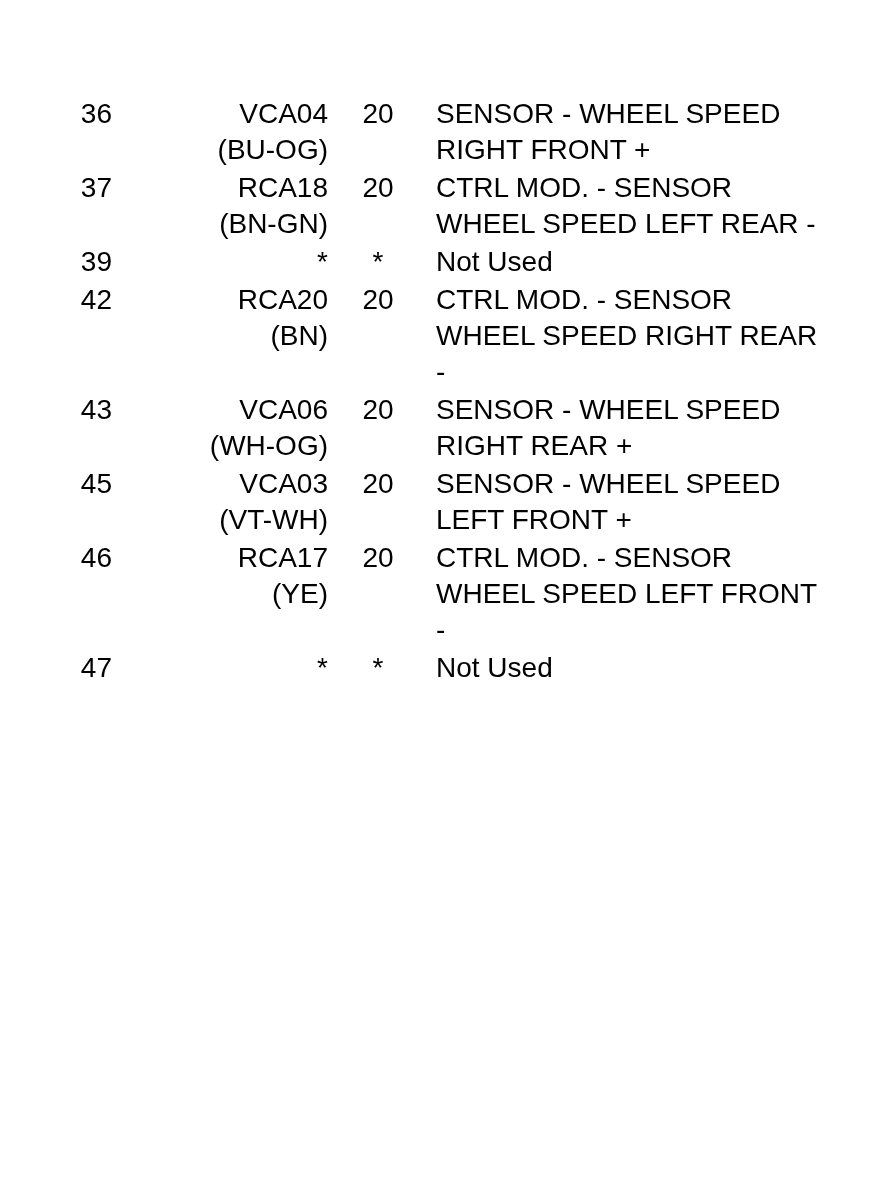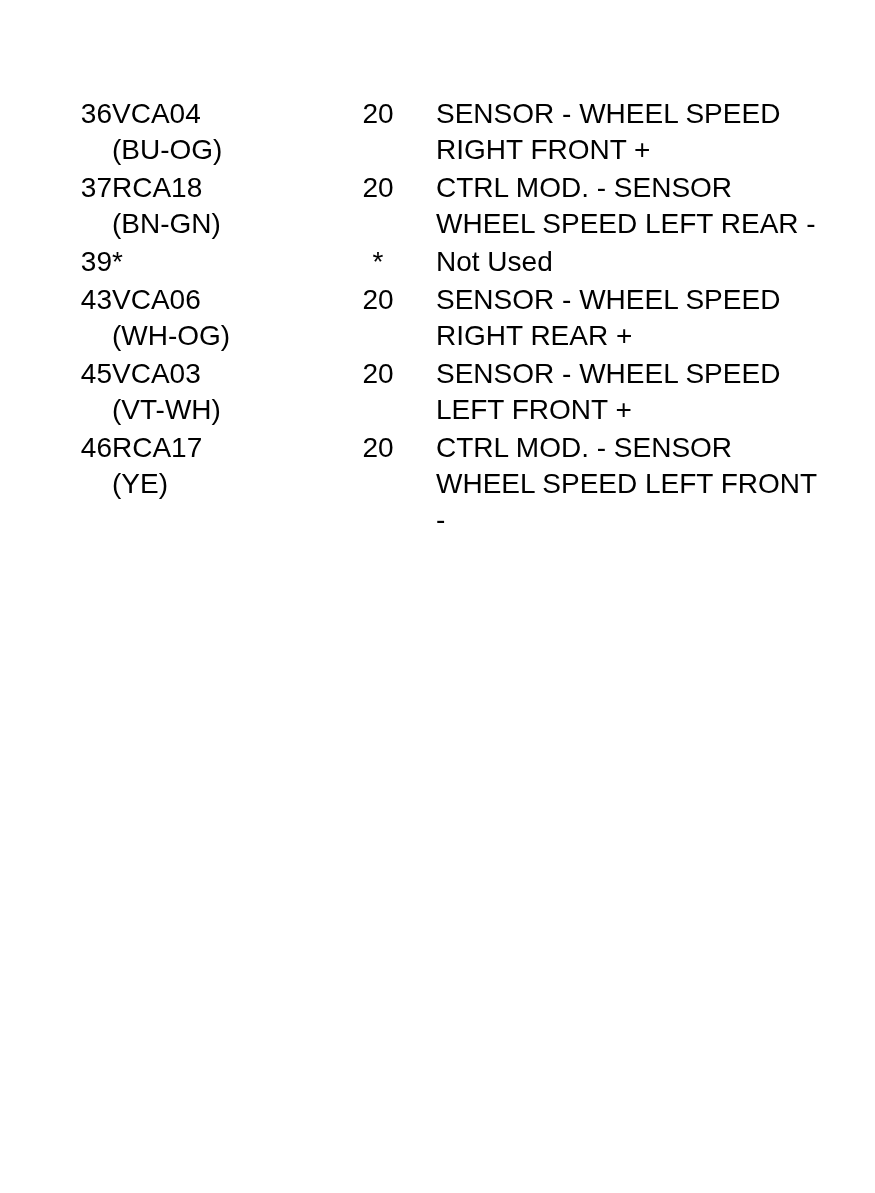--- a/index.html
+++ b/index.html
@@ -32,21 +32,21 @@
     font-size: 28px;
     line-height: 36px;
     font-weight: normal;
   }
   .col-pin {
     width: 92px;
     text-align: right;
   }
   .col-circuit {
     width: 216px;
-    text-align: left;
+    text-align: right;
   }
   .col-gauge {
     width: 100px;
     text-align: center;
   }
   .col-desc {
     width: 427px;
     text-align: left;
     padding-left: 0;
   }
@@ -96,20 +96,33 @@
           <td class="col-pin">39</td>
           <td class="col-circuit">
             <span class="circuit-code">*</span>
           </td>
           <td class="col-gauge">*</td>
           <td class="col-desc">
             <span class="desc-line">Not Used</span>
           </td>
         </tr>
         <tr>
+          <td class="col-pin">42</td>
+          <td class="col-circuit">
+            <span class="circuit-code">RCA20</span>
+            <span class="circuit-color">(BN)</span>
+          </td>
+          <td class="col-gauge">20</td>
+          <td class="col-desc">
+            <span class="desc-line">CTRL MOD. - SENSOR</span>
+            <span class="desc-line">WHEEL SPEED RIGHT REAR</span>
+            <span class="desc-line">-</span>
+          </td>
+        </tr>
+        <tr>
           <td class="col-pin">43</td>
           <td class="col-circuit">
             <span class="circuit-code">VCA06</span>
             <span class="circuit-color">(WH-OG)</span>
           </td>
           <td class="col-gauge">20</td>
           <td class="col-desc">
             <span class="desc-line">SENSOR - WHEEL SPEED</span>
             <span class="desc-line">RIGHT REAR +</span>
           </td>
@@ -132,15 +145,25 @@
             <span class="circuit-code">RCA17</span>
             <span class="circuit-color">(YE)</span>
           </td>
           <td class="col-gauge">20</td>
           <td class="col-desc">
             <span class="desc-line">CTRL MOD. - SENSOR</span>
             <span class="desc-line">WHEEL SPEED LEFT FRONT</span>
             <span class="desc-line">-</span>
           </td>
         </tr>
+        <tr>
+          <td class="col-pin">47</td>
+          <td class="col-circuit">
+            <span class="circuit-code">*</span>
+          </td>
+          <td class="col-gauge">*</td>
+          <td class="col-desc">
+            <span class="desc-line">Not Used</span>
+          </td>
+        </tr>
       </tbody>
   </table>
 </div>
 
 </body></html>

